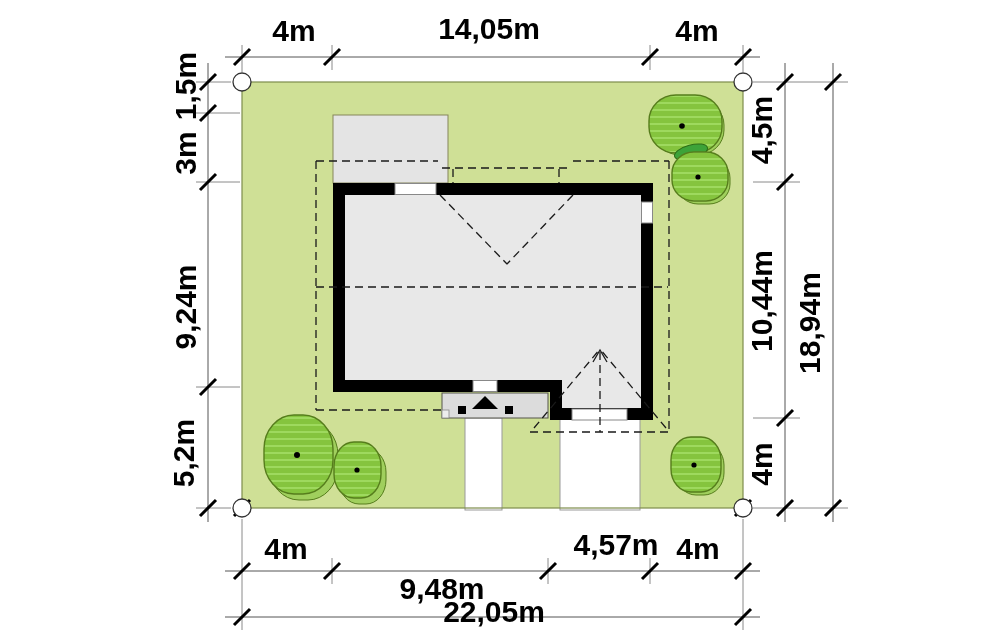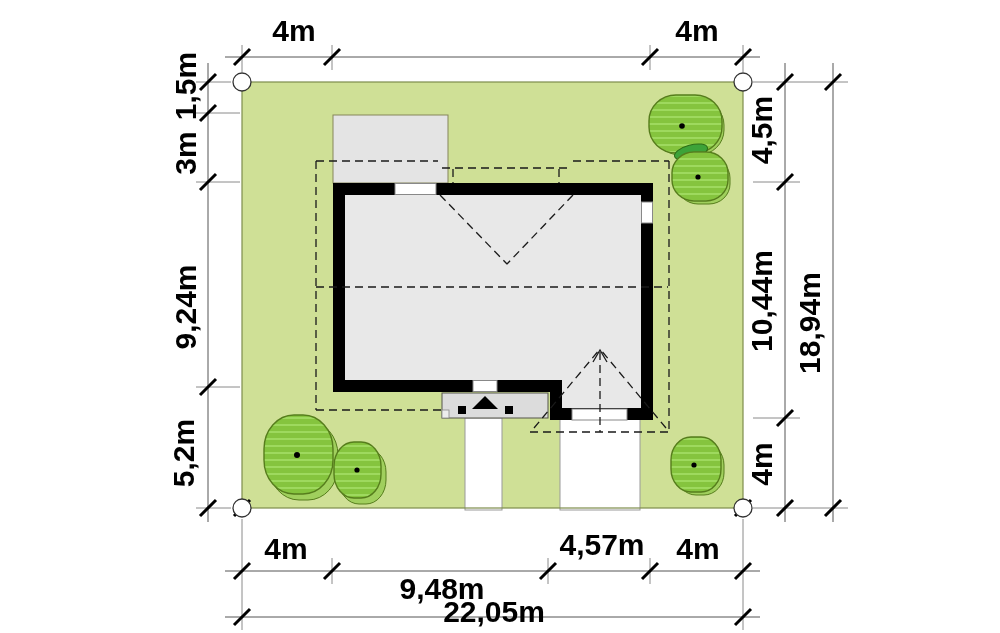--- a/index.html
+++ b/index.html
@@ -121,31 +121,32 @@
 
   <g fill="#fff" stroke="#333" stroke-width="1.3">
     <circle cx="242" cy="82" r="9"></circle>
     <circle cx="743" cy="82" r="9"></circle>
     <circle cx="242" cy="508" r="9"></circle>
     <circle cx="743" cy="508" r="9"></circle>
   </g>
 </svg>
 
 <div class="dim" style="left:294px;top:31px;">4m</div>
+<div class="dim" style="left:489px;top:29px;">14,05m</div>
 <div class="dim" style="left:697px;top:31px;">4m</div>
 
 <div class="dim-v" style="left:186px;top:86px;">1,5m</div>
 <div class="dim-v" style="left:186px;top:153px;">3m</div>
 <div class="dim-v" style="left:186px;top:307px;">9,24m</div>
 <div class="dim-v" style="left:184px;top:453px;">5,2m</div>
 
 <div class="dim-v" style="left:762px;top:130px;">4,5m</div>
 <div class="dim-v" style="left:762px;top:301px;">10,44m</div>
 <div class="dim-v" style="left:762px;top:464px;">4m</div>
 <div class="dim-v" style="left:810px;top:323px;">18,94m</div>
 
 <div class="dim" style="left:286px;top:549px;">4m</div>
 <div class="dim" style="left:442px;top:545px;margin-top:44px;">9,48m</div>
-<div class="dim" style="left:602px;top:545px;">4,57m</div>
+<div class="dim" style="left:616px;top:545px;">4,57m</div>
 <div class="dim" style="left:698px;top:549px;">4m</div>
 <div class="dim" style="left:494px;top:596px;margin-top:16px;">22,05m</div>
 
 </div>
 
 </body></html>

